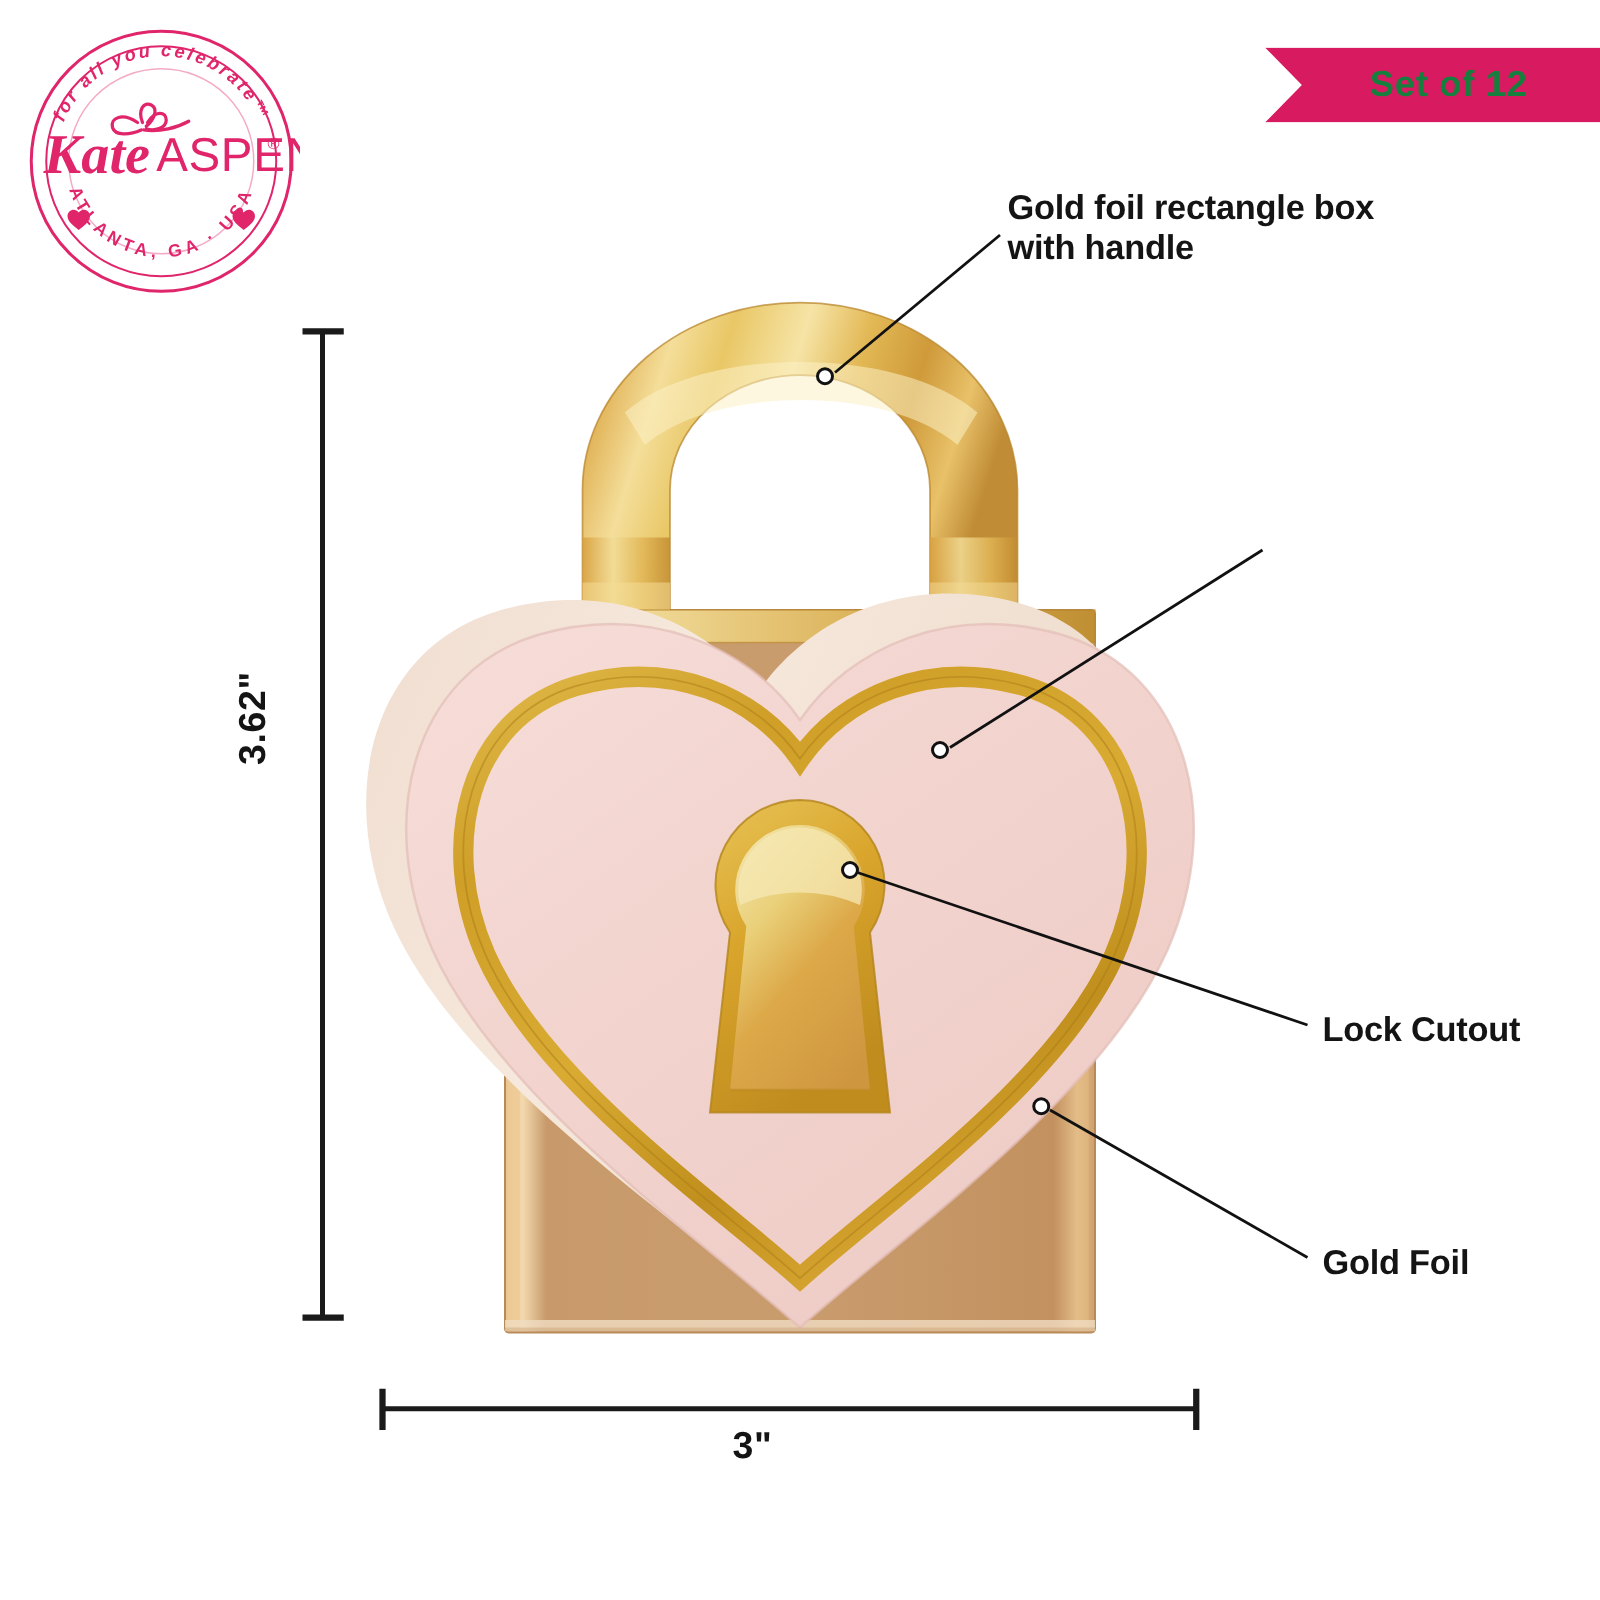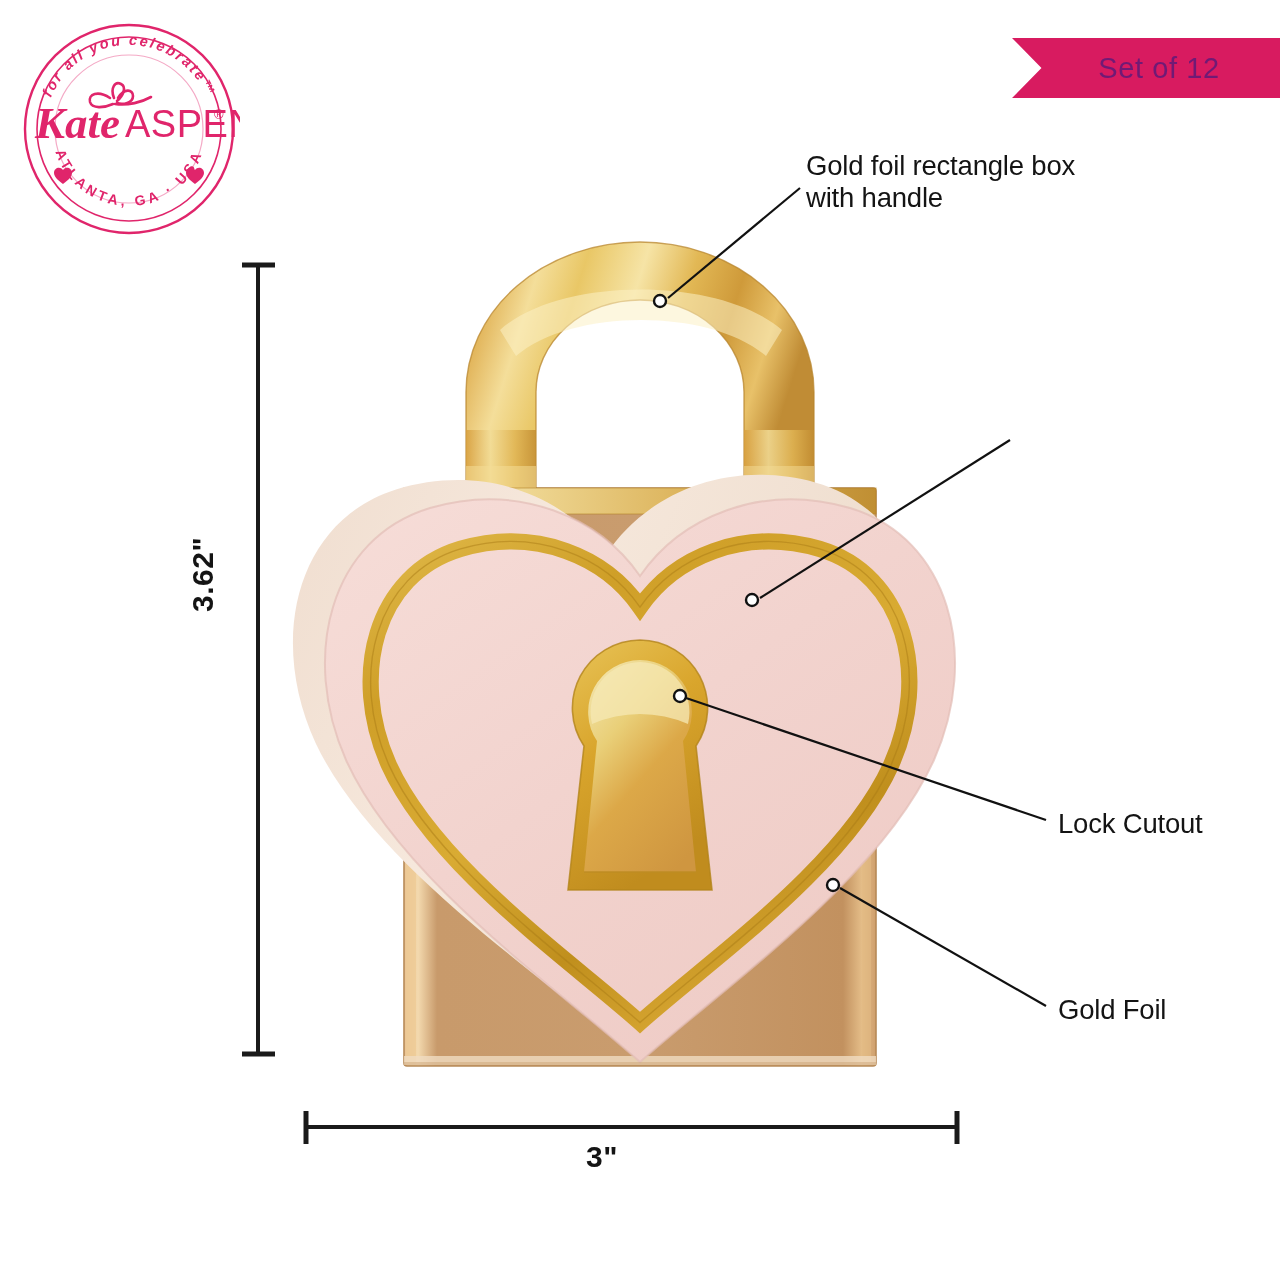--- a/index.html
+++ b/index.html
@@ -45,32 +45,32 @@
     clip-path: polygon(0% 0%, 100% 0%, 100% 100%, 0% 100%, 11% 50%);
   }
   .ribbon-label {
     position: absolute;
     inset: 0;
     display: flex;
     align-items: center;
     justify-content: center;
     padding-left: 26px;
     box-sizing: border-box;
-    color: #701a75;
+    color: #15803d;
     font-size: 29px;
     letter-spacing: 0.6px;
-    font-weight: 400;
+    font-weight: 700;
   }
 
   
   .callout {
     position: absolute;
     font-size: 27.5px;
     line-height: 1.18;
-    font-weight: 400;
+    font-weight: 700;
     color: #141414;
     letter-spacing: -0.2px;
     white-space: pre-line;
   }
   #callout-handle  { left: 806px;  top: 150px;  width: 400px; }
   #callout-heart   { left: 1018px; top: 382px;  width: 240px; }
   #callout-lock    { left: 1058px; top: 808px;  width: 230px; }
   #callout-foil    { left: 1058px; top: 994px;  width: 230px; }
 
   

